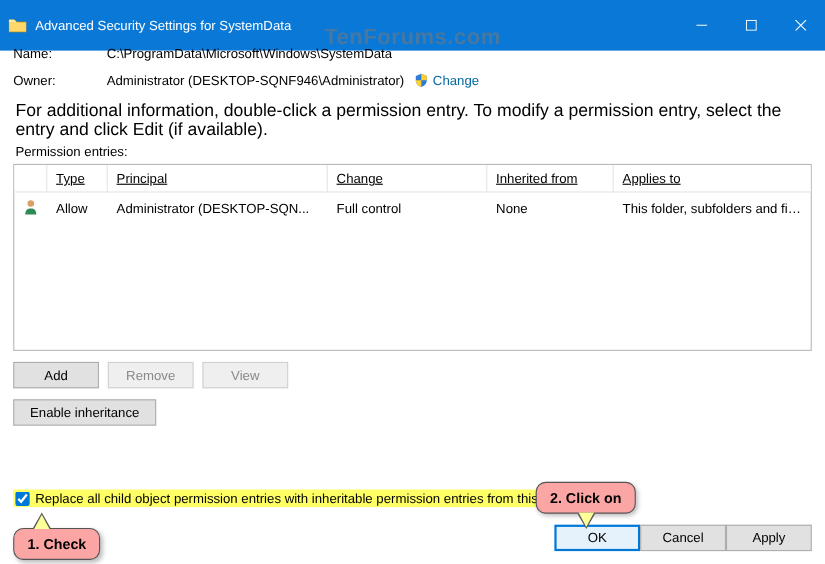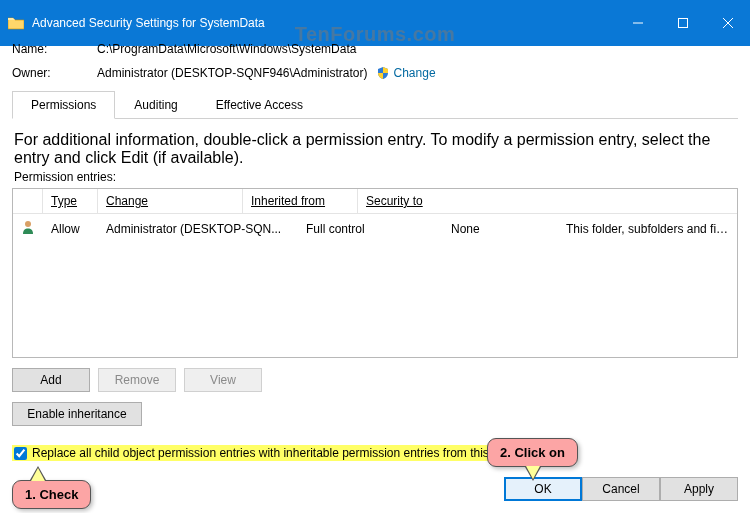--- a/index.html
+++ b/index.html
@@ -145,36 +145,32 @@
     <span class="shield-icon">
       <svg width="14" height="14" viewBox="0 0 14 14">
         <path d="M7 1 L12 3 L12 7 C12 10 9.5 12.5 7 13 C4.5 12.5 2 10 2 7 L2 3 Z" fill="#2e7cd6"></path>
         <path d="M7 1 L12 3 L12 7 L7 7 Z" fill="#ffd02e"></path>
         <path d="M7 7 L7 13 C4.5 12.5 2 10 2 7 Z" fill="#ffd02e"></path>
       </svg>
     </span>
     <span class="change-link">Change</span>
   </div>
 
-  <div class="tabs">
-    <div class="tab active">Permissions</div>
-    <div class="tab">Auditing</div>
-    <div class="tab">Effective Access</div>
-  </div>
 
   <div class="infotext">For additional information, double-click a permission entry. To modify a permission entry, select the entry and click Edit (if available).</div>
   <div class="subhead">Permission entries:</div>
 
   <div class="perm-table">
     <div class="perm-header">
       <div class="col-icon"></div>
       <div class="col-type">Type</div>
+      <div class="col-prin">Principal</div>
       <div class="col-acc">Change</div>
       <div class="col-inh">Inherited from</div>
-      <div class="col-app">Security to</div>
+      <div class="col-app">Applies to</div>
     </div>
     <div class="perm-row">
       <div class="col-icon">
         <span>
           <svg width="16" height="16" viewBox="0 0 16 16">
             <circle cx="8" cy="5" r="3" fill="#d9a066"></circle>
             <path d="M3 15 C3 11 5 9.5 8 9.5 C11 9.5 13 11 13 15 Z" fill="#2e8b57"></path>
           </svg>
         </span>
       </div>

